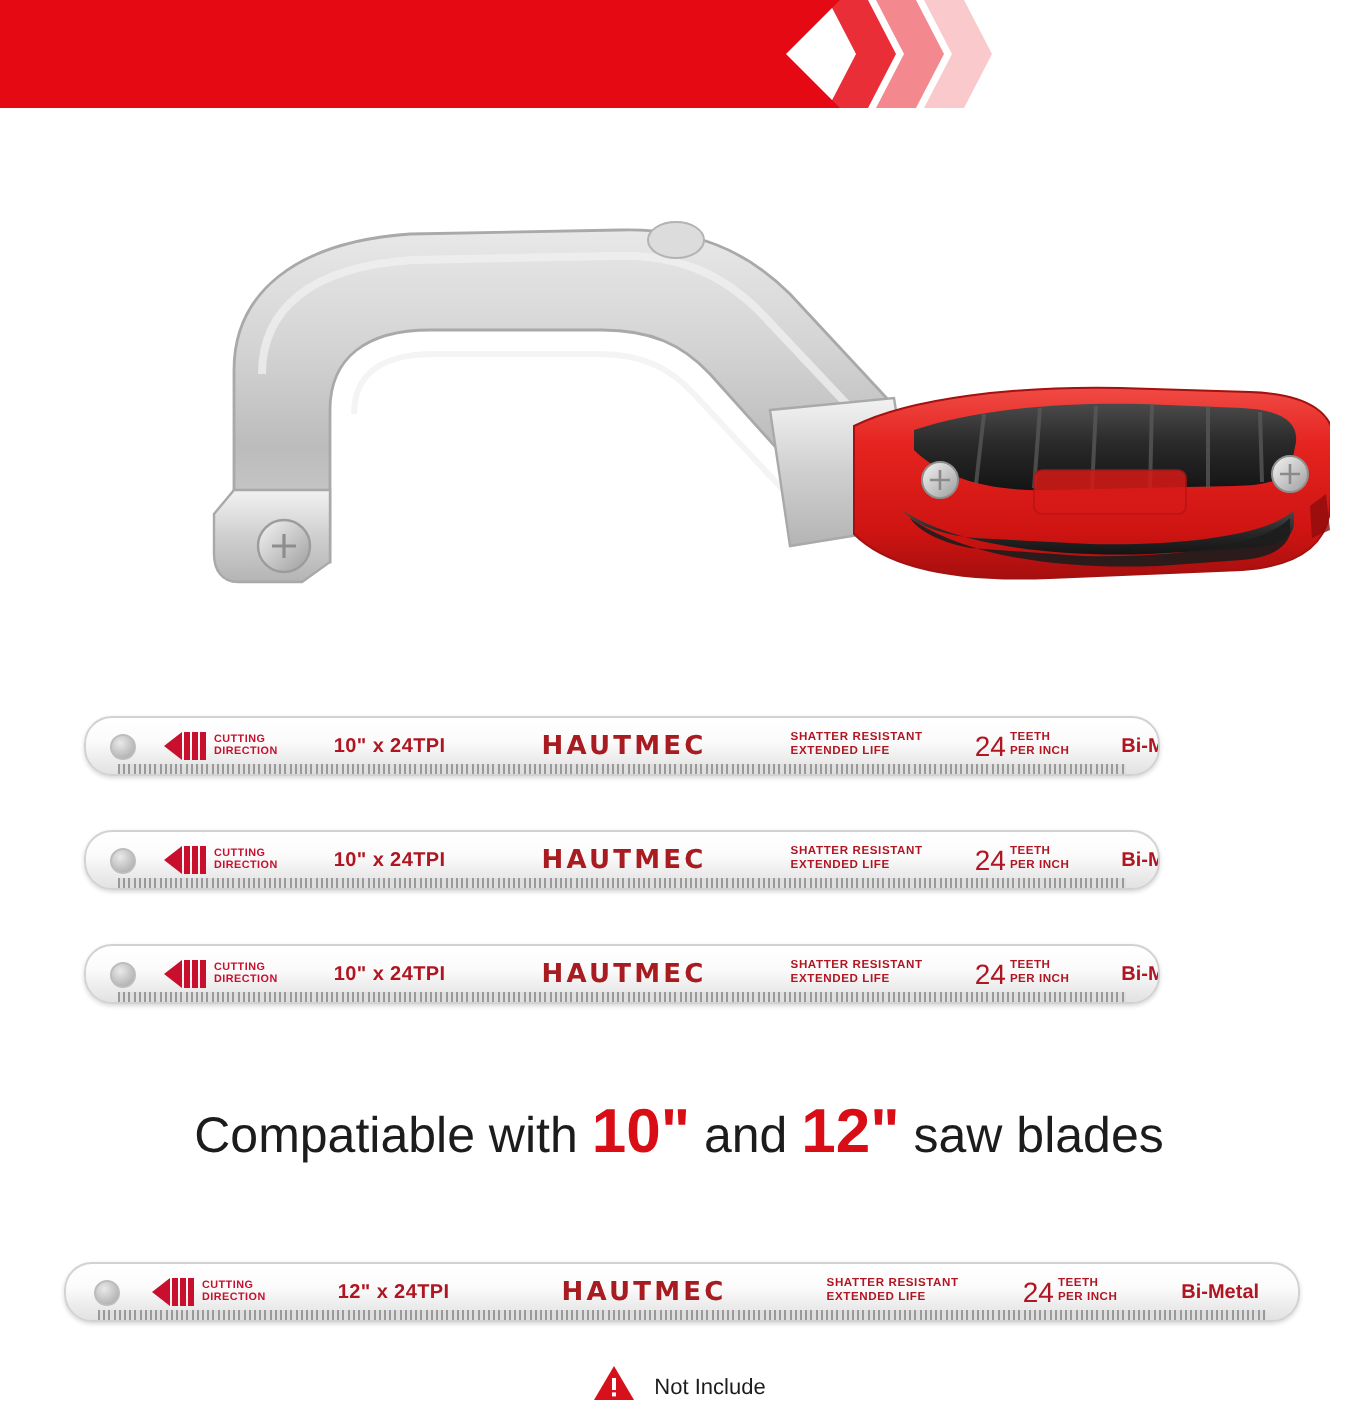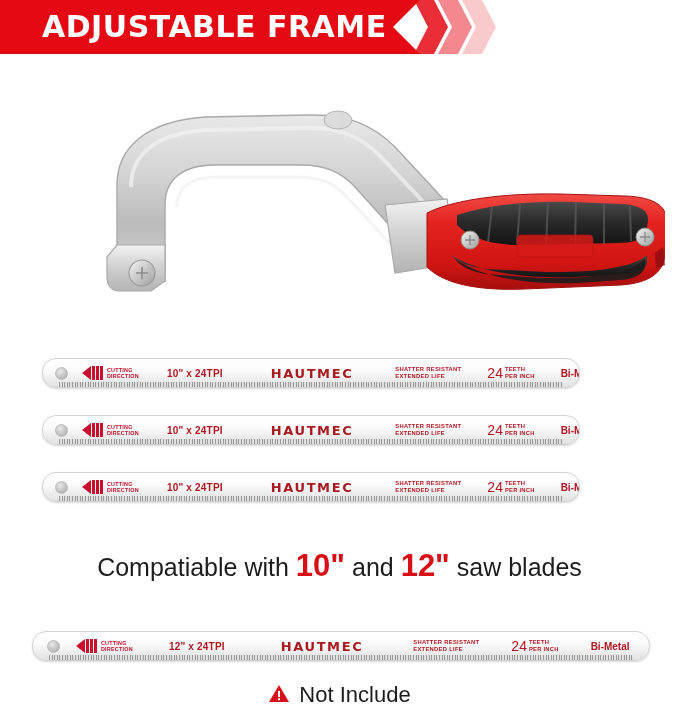--- a/index.html
+++ b/index.html
@@ -107,31 +107,30 @@
   .compat .big{
     color:#d80d16;font-weight:bold;font-size:31px;
   }
 
   
   .notinc{
     position:absolute;left:0;top:682px;width:679px;
     display:flex;align-items:center;justify-content:center;gap:9px;
   }
   .warn-tri{flex:0 0 auto;}
-  .notinc-text{font-size:22px;color:#1c1c1c;}
+  .notinc-text{font-size:11px;color:#1c1c1c;}
 </style>
 </head>
 <body>
 
 <div class="banner">
   <div class="banner-bar"></div>
   <div class="chev c1"></div>
   <div class="chev c2"></div>
   <div class="chev c3"></div>
-  <div class="banner-title">ADJUSTABLE FRAME</div>
 </div>
 
 <div class="tool">
 <svg width="610" height="215" viewBox="0 0 610 215" xmlns="http://www.w3.org/2000/svg">
   <defs>
     <linearGradient id="alu" x1="0" y1="0" x2="0" y2="1">
       <stop offset="0%" stop-color="#e8e8e8"></stop>
       <stop offset="35%" stop-color="#d4d4d4"></stop>
       <stop offset="65%" stop-color="#bcbcbc"></stop>
       <stop offset="100%" stop-color="#d0d0d0"></stop>

